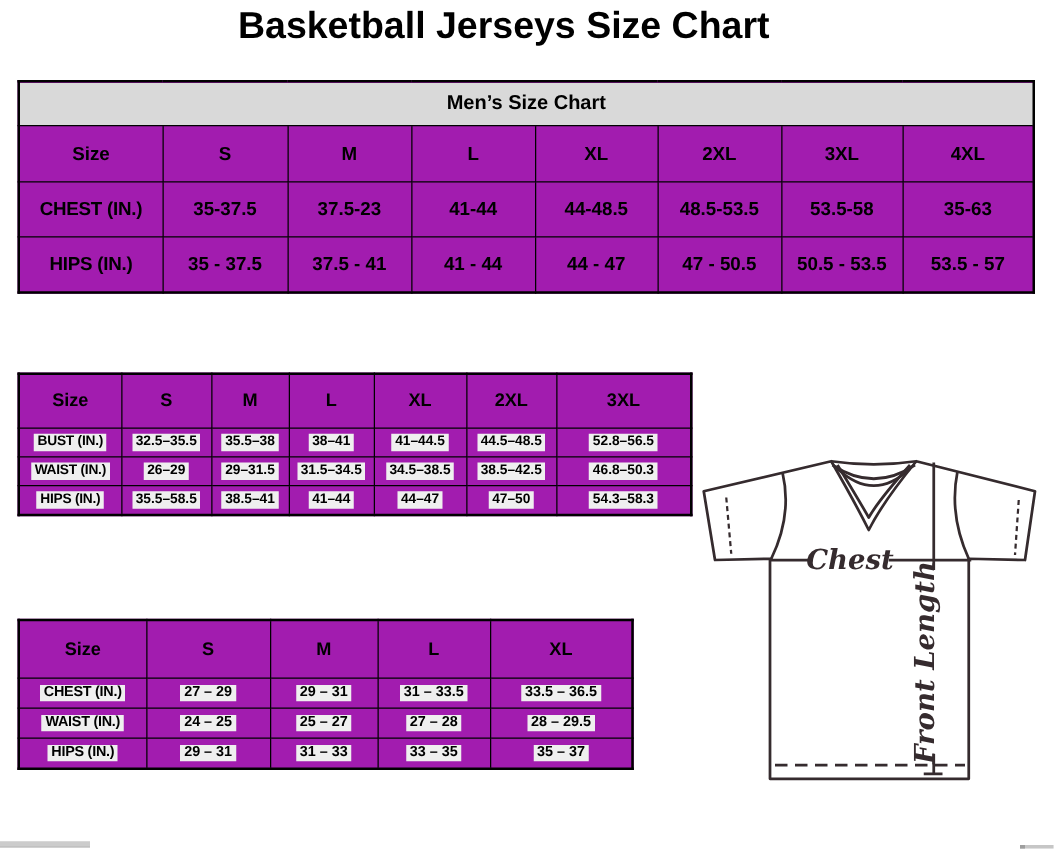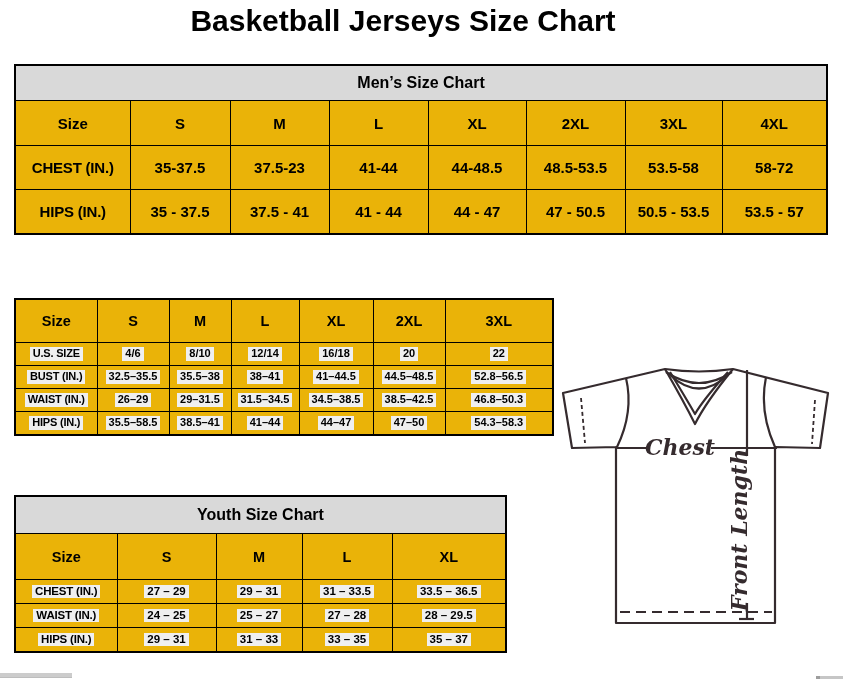--- a/index.html
+++ b/index.html
@@ -8,21 +8,21 @@
     font-family:"Liberation Sans","DejaVu Sans",sans-serif;
     -webkit-font-smoothing:antialiased;color:#000;
     overflow:hidden;
   }
   .page-title{
     position:absolute;left:0;top:4px;width:806px;text-align:center;
     font-size:30px;font-weight:bold;letter-spacing:0px;
   }
   table.size-table{
     position:absolute;border-collapse:collapse;table-layout:fixed;
-    border:2px solid #000;background:#eab308;
+    border:2px solid #000;background:#a21caf;
   }
   table.size-table th,table.size-table td{
     border:1px solid #000;text-align:center;vertical-align:middle;
     font-weight:bold;padding:0;overflow:hidden;white-space:nowrap;
   }
   tr.band th{background:#d9d9d9;font-size:16px;border-bottom:1px solid #000;}
   
   table.mens{left:14px;top:64px;width:814px;}
   table.mens tr.band th{height:34px;}
   table.mens tr.cols th{height:44px;font-size:15px;}
@@ -85,21 +85,21 @@
     <th>4XL</th>
   </tr>
   <tr class="data">
     <th class="rowlabel">CHEST (IN.)</th>
     <td>35-37.5</td>
     <td>37.5-23</td>
     <td>41-44</td>
     <td>44-48.5</td>
     <td>48.5-53.5</td>
     <td>53.5-58</td>
-    <td>58-72</td>
+    <td>35-63</td>
   </tr>
   <tr class="data">
     <th class="rowlabel">HIPS (IN.)</th>
     <td>35 - 37.5</td>
     <td>37.5 - 41</td>
     <td>41 - 44</td>
     <td>44 - 47</td>
     <td>47 - 50.5</td>
     <td>50.5 - 53.5</td>
     <td>53.5 - 57</td>
@@ -121,29 +121,20 @@
   <tr class="cols">
     <th>Size</th>
     <th>S</th>
     <th>M</th>
     <th>L</th>
     <th>XL</th>
     <th>2XL</th>
     <th>3XL</th>
   </tr>
   <tr class="data">
-    <th class="rowlabel"><span class="hl">U.S. SIZE</span></th>
-    <td><span class="hl">4/6</span></td>
-    <td><span class="hl">8/10</span></td>
-    <td><span class="hl">12/14</span></td>
-    <td><span class="hl">16/18</span></td>
-    <td><span class="hl">20</span></td>
-    <td><span class="hl">22</span></td>
-  </tr>
-  <tr class="data">
     <th class="rowlabel"><span class="hl">BUST (IN.)</span></th>
     <td><span class="hl">32.5–35.5</span></td>
     <td><span class="hl">35.5–38</span></td>
     <td><span class="hl">38–41</span></td>
     <td><span class="hl">41–44.5</span></td>
     <td><span class="hl">44.5–48.5</span></td>
     <td><span class="hl">52.8–56.5</span></td>
   </tr>
   <tr class="data">
     <th class="rowlabel"><span class="hl">WAIST (IN.)</span></th>
@@ -168,23 +159,20 @@
 
 <table class="size-table youth">
   <colgroup>
     <col style="width:102px">
       <col style="width:99px">
       <col style="width:86px">
       <col style="width:90px">
       <col style="width:114px">
   </colgroup>
   <tbody>
-      <tr class="band">
-        <th colspan="5">Youth Size Chart</th>
-      </tr>
   <tr class="cols">
     <th>Size</th>
     <th>S</th>
     <th>M</th>
     <th>L</th>
     <th>XL</th>
   </tr>
   <tr class="data">
     <th class="rowlabel"><span class="hl">CHEST (IN.)</span></th>
     <td><span class="hl">27 – 29</span></td>

